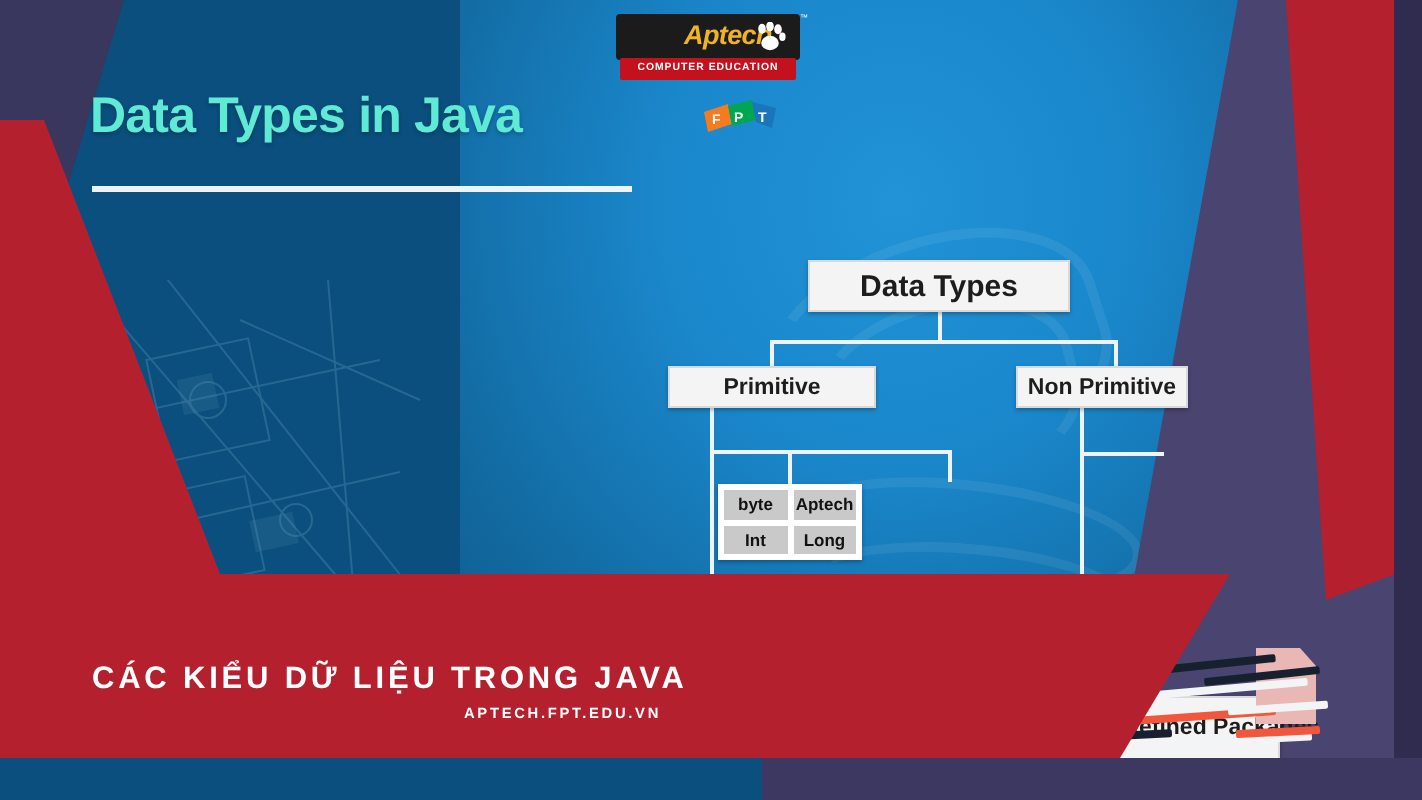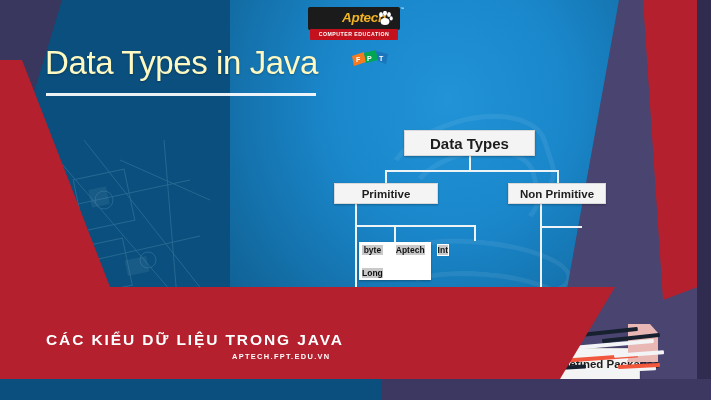--- a/index.html
+++ b/index.html
@@ -45,22 +45,22 @@
      clip-path:polygon(0 0, 615px 0, 560px 92px, 0 92px);}
   .banner-title{position:absolute;left:46px;top:331px;width:500px;
      color:#ffffff;font-size:15.5px;font-weight:bold;letter-spacing:1.9px;}
   .banner-url{position:absolute;left:232px;top:352px;width:300px;
      color:#ffffff;font-size:7.4px;font-weight:bold;letter-spacing:1.35px;}
   
   .bottom-blue{position:absolute;left:0;top:379px;width:711px;height:21px;background:#0a4f7d;}
   .bottom-purple{position:absolute;right:0;top:379px;width:330px;height:21px;background:#3c3862;}
 
   
-  .page-title{position:absolute;left:45px;top:44px;color:#fef9c3;
-     font-size:33px;font-weight:normal;letter-spacing:-0.4px;text-shadow:0 1px 2px rgba(0,0,0,.25);}
+  .page-title{position:absolute;left:45px;top:44px;color:#5eead4;
+     font-size:25px;font-weight:bold;letter-spacing:-0.4px;text-shadow:0 1px 2px rgba(0,0,0,.25);}
   .title-rule{position:absolute;left:46px;top:93px;width:270px;height:3px;background:#ffffff;opacity:.92;}
 
   
   .fpt-logo{position:absolute;left:350px;top:50px;width:40px;height:20px;}
 
   
   .aptech{position:absolute;left:308px;top:7px;width:92px;height:36px;}
   .aptech-top{position:absolute;left:0;top:0;width:92px;height:23px;background:#1b1b1b;border-radius:2px;}
   .aptech-word{position:absolute;left:7px;top:3px;color:#f0b323;font-size:13.5px;
      font-weight:bold;font-style:italic;letter-spacing:-.3px;margin-left:27px;}
@@ -190,25 +190,25 @@
     <div class="connector" style="left:210px;top:240px;width:42px;height:2px;"></div>
 
     <div class="node" style="left:74px;top:10px;width:131px;height:26px;font-size:15px;">
       <span>Data Types</span>
     </div>
 
     <div class="node" style="left:4px;top:63px;width:104px;height:21px;font-size:11.5px;">
       <span>Primitive</span>
     </div>
 
-    <div class="node" style="left:178px;top:63px;width:98px;height:21px;font-size:11.5px;">
+    <div class="node" style="left:178px;top:63px;width:86px;height:21px;font-size:11.5px;">
       <span>Non Primitive</span>
     </div>
 
-    <div class="grid-box" style="left:29px;top:122px;width:72px;height:38px;grid-template-columns:1fr 1fr 1fr;grid-template-rows:1fr 1fr;gap:11px;">
+    <div class="grid-box" style="left:29px;top:122px;width:72px;height:38px;grid-template-columns:1fr 1fr;grid-template-rows:1fr 1fr;gap:1px;">
       <div class="cell" style="font-size:8.5px;">byte</div>
       <div class="cell" style="font-size:8.5px;">Aptech</div>
       <div class="cell" style="font-size:8.5px;">Int</div>
       <div class="cell" style="font-size:8.5px;">Long</div>
     </div>
 
 
     <div class="node" style="left:26px;top:241px;width:79px;height:21px;font-size:11.5px;">
       <span>Character</span>
     </div>

